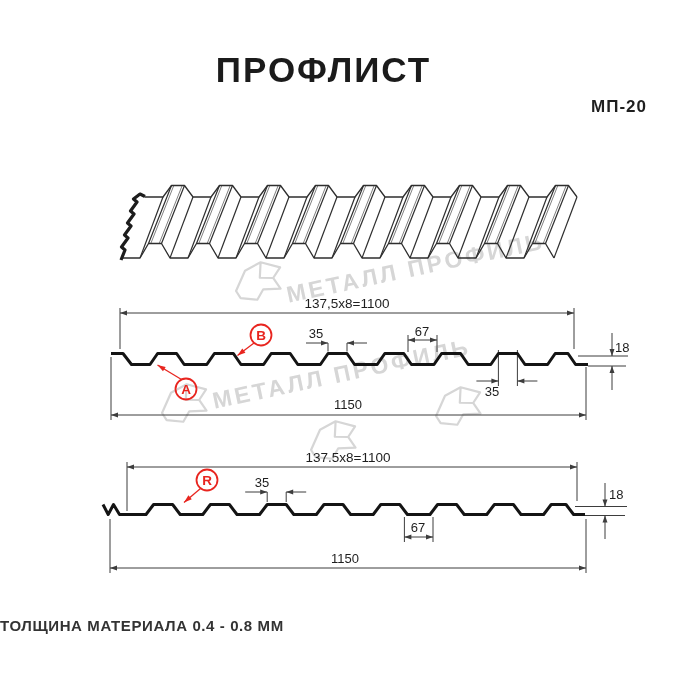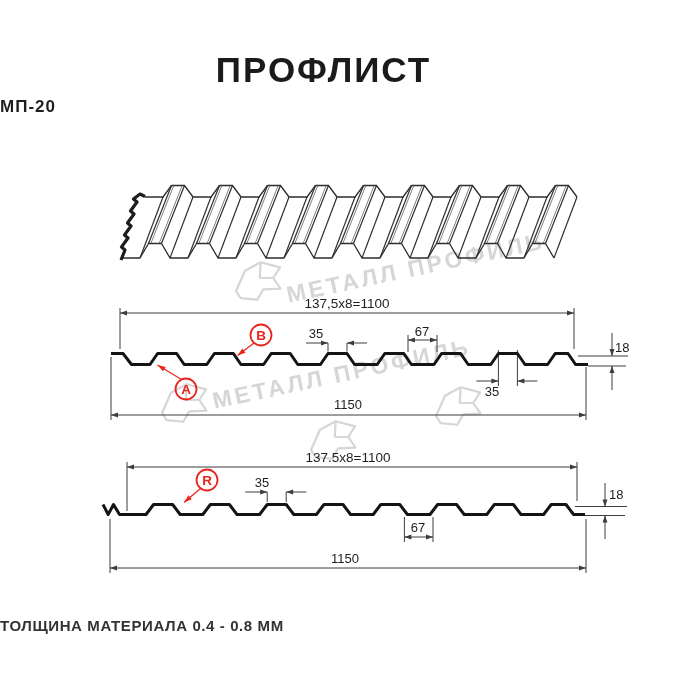--- a/index.html
+++ b/index.html
@@ -1,20 +1,20 @@
 <!DOCTYPE html>
 <html><head>
 <meta charset="utf-8">
 <style>
   html,body{margin:0;padding:0;background:#fff;}
   .canvas{position:relative;width:647px;height:700px;background:#ffffff;overflow:hidden;
           font-family:"Liberation Sans",sans-serif;border-radius:27px;}
   .title{position:absolute;top:50px;left:0;right:0;text-align:center;
          font-size:35px;font-weight:800;letter-spacing:2px;color:#1b1b1b;z-index:3;}
-  .subtitle{position:absolute;top:97px;left:0;right:0;text-align:left;
+  .subtitle{position:absolute;top:97px;left:0;right:0;text-align:right;
          font-size:17px;font-weight:700;letter-spacing:1px;color:#1f1f1f;z-index:3;}
   .footnote{position:absolute;top:617px;left:0;right:0;text-align:left;
          font-size:15px;font-weight:600;letter-spacing:.6px;color:#333;z-index:3;}
   .wmtext{position:absolute;font-weight:bold;font-size:23px;letter-spacing:3px;
          color:#d6d6d6;white-space:nowrap;transform:rotate(-12deg);
          transform-origin:0 50%;z-index:1;}
   #wm1{left:287px;top:282px;}
   #wm2{left:213px;top:388px;}
   svg.art{position:absolute;left:0;top:0;z-index:2;}
   .dim{font-family:"Liberation Sans",sans-serif;font-size:13px;fill:#1e1e1e;}

